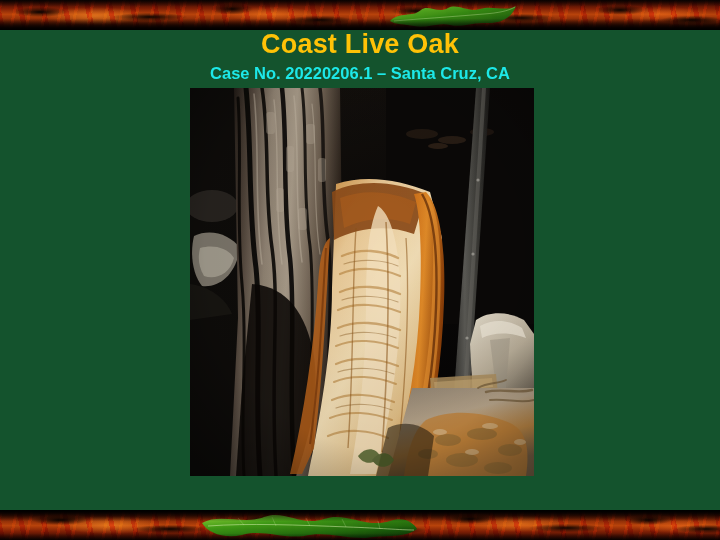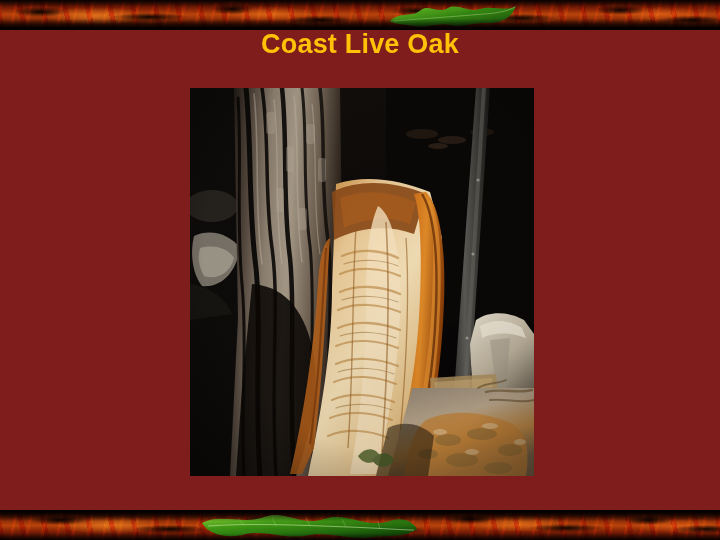--- a/index.html
+++ b/index.html
@@ -2,21 +2,21 @@
 <html><head>
 <meta charset="utf-8">
 <style>
   html, body {
     margin: 0; padding: 0;
     background: #000;
   }
   #slide {
     position: relative;
     width: 720px; height: 540px;
-    background: #7f1d1d;
+    background: #14532d;
     overflow: hidden;
     font-family: "Liberation Sans", sans-serif;
   }
 
   
   .border-band {
     position: absolute;
     left: 0; width: 720px;
     overflow: hidden;
   }
@@ -119,20 +119,21 @@
       </defs>
       <path d="M2 19 C12 9,24 16,33 8 C40 2,50 12,60 6 C70 1,80 11,92 7
                C104 3,118 10,128 4 C124 16,112 22,98 21 C84 20,74 26,62 23
                C50 20,38 27,26 24 C16 22,8 23,2 19 Z" fill="url(#lg1)" opacity="0.95"></path>
       <path d="M6 19 C30 17,60 15,96 12 C110 11,120 9,127 5" stroke="#C8E6A0" stroke-width="0.7" fill="none" opacity="0.55"></path>
     </svg>
     <div class="fire-fade-top"></div>
   </div>
 
   <div id="title">Coast Live Oak</div>
+  <div id="subtitle">Case No. 20220206.1 – Santa Cruz, CA</div>
 
   <div id="photo">
     <svg width="344" height="388" viewBox="0 0 344 388">
       <defs>
 
         <linearGradient id="bg" x1="0" y1="0" x2="0.3" y2="1">
           <stop offset="0%" stop-color="#15110D"></stop>
           <stop offset="45%" stop-color="#0B0908"></stop>
           <stop offset="100%" stop-color="#050404"></stop>
         </linearGradient>

